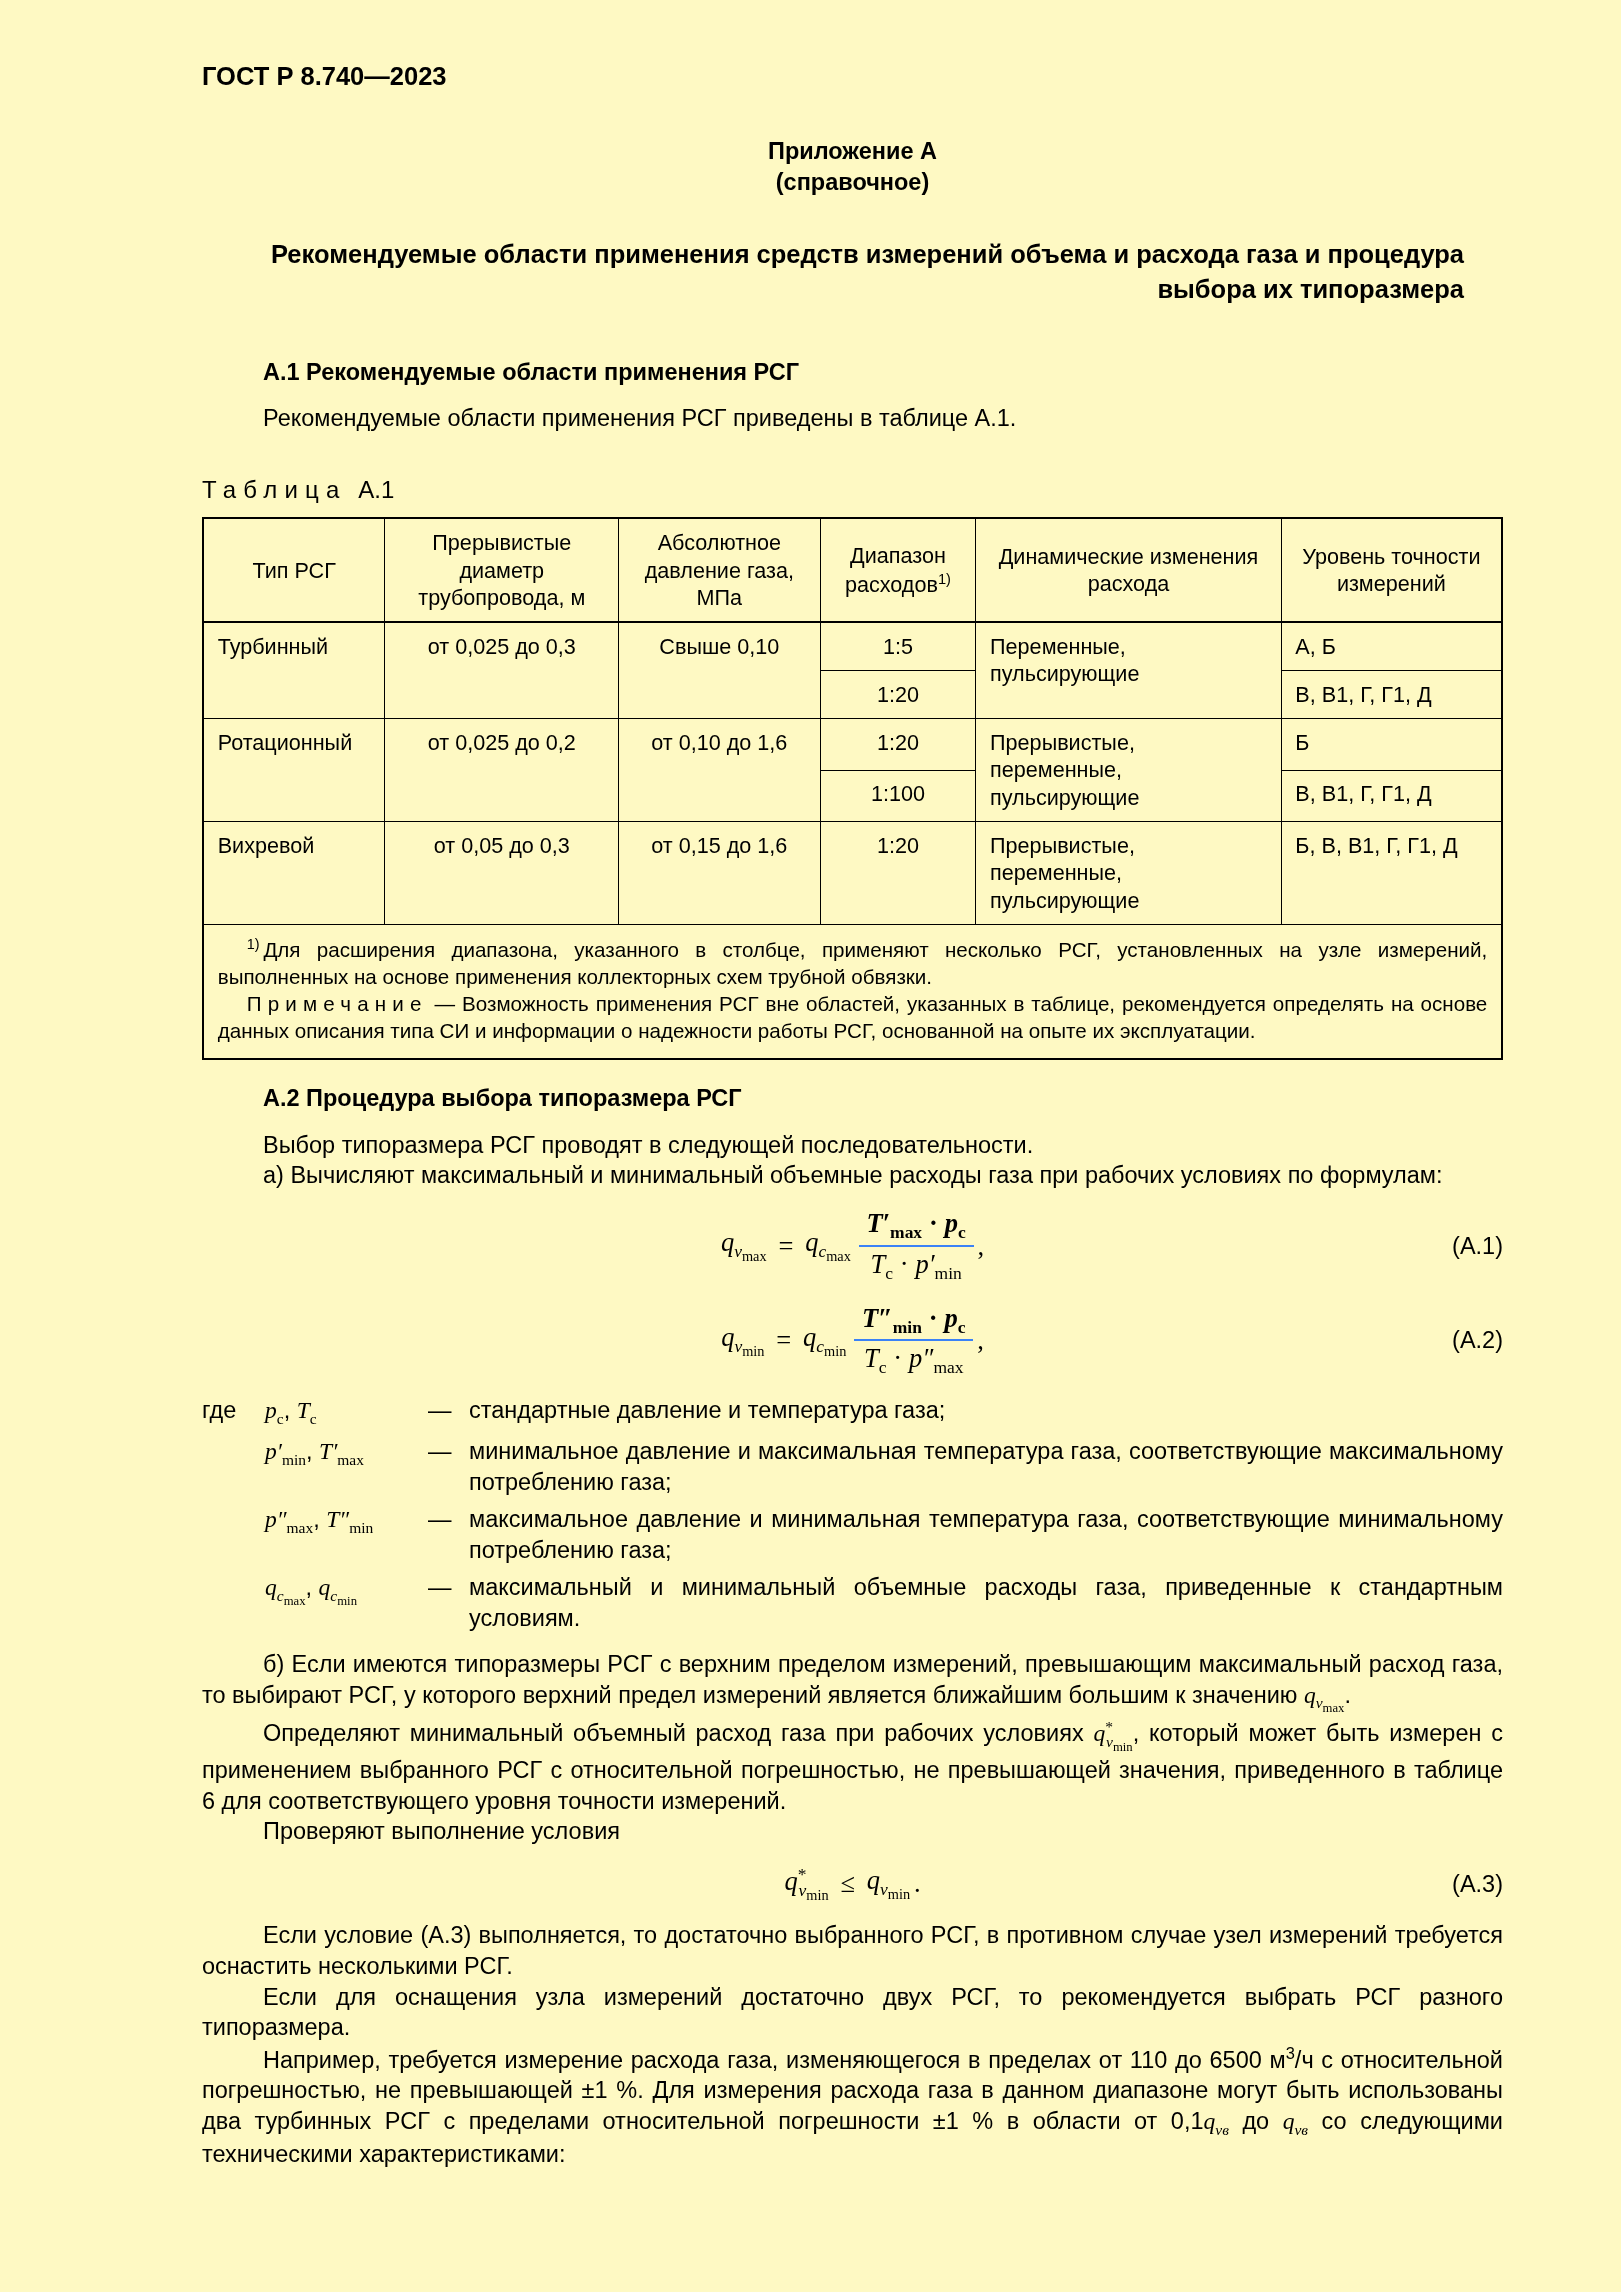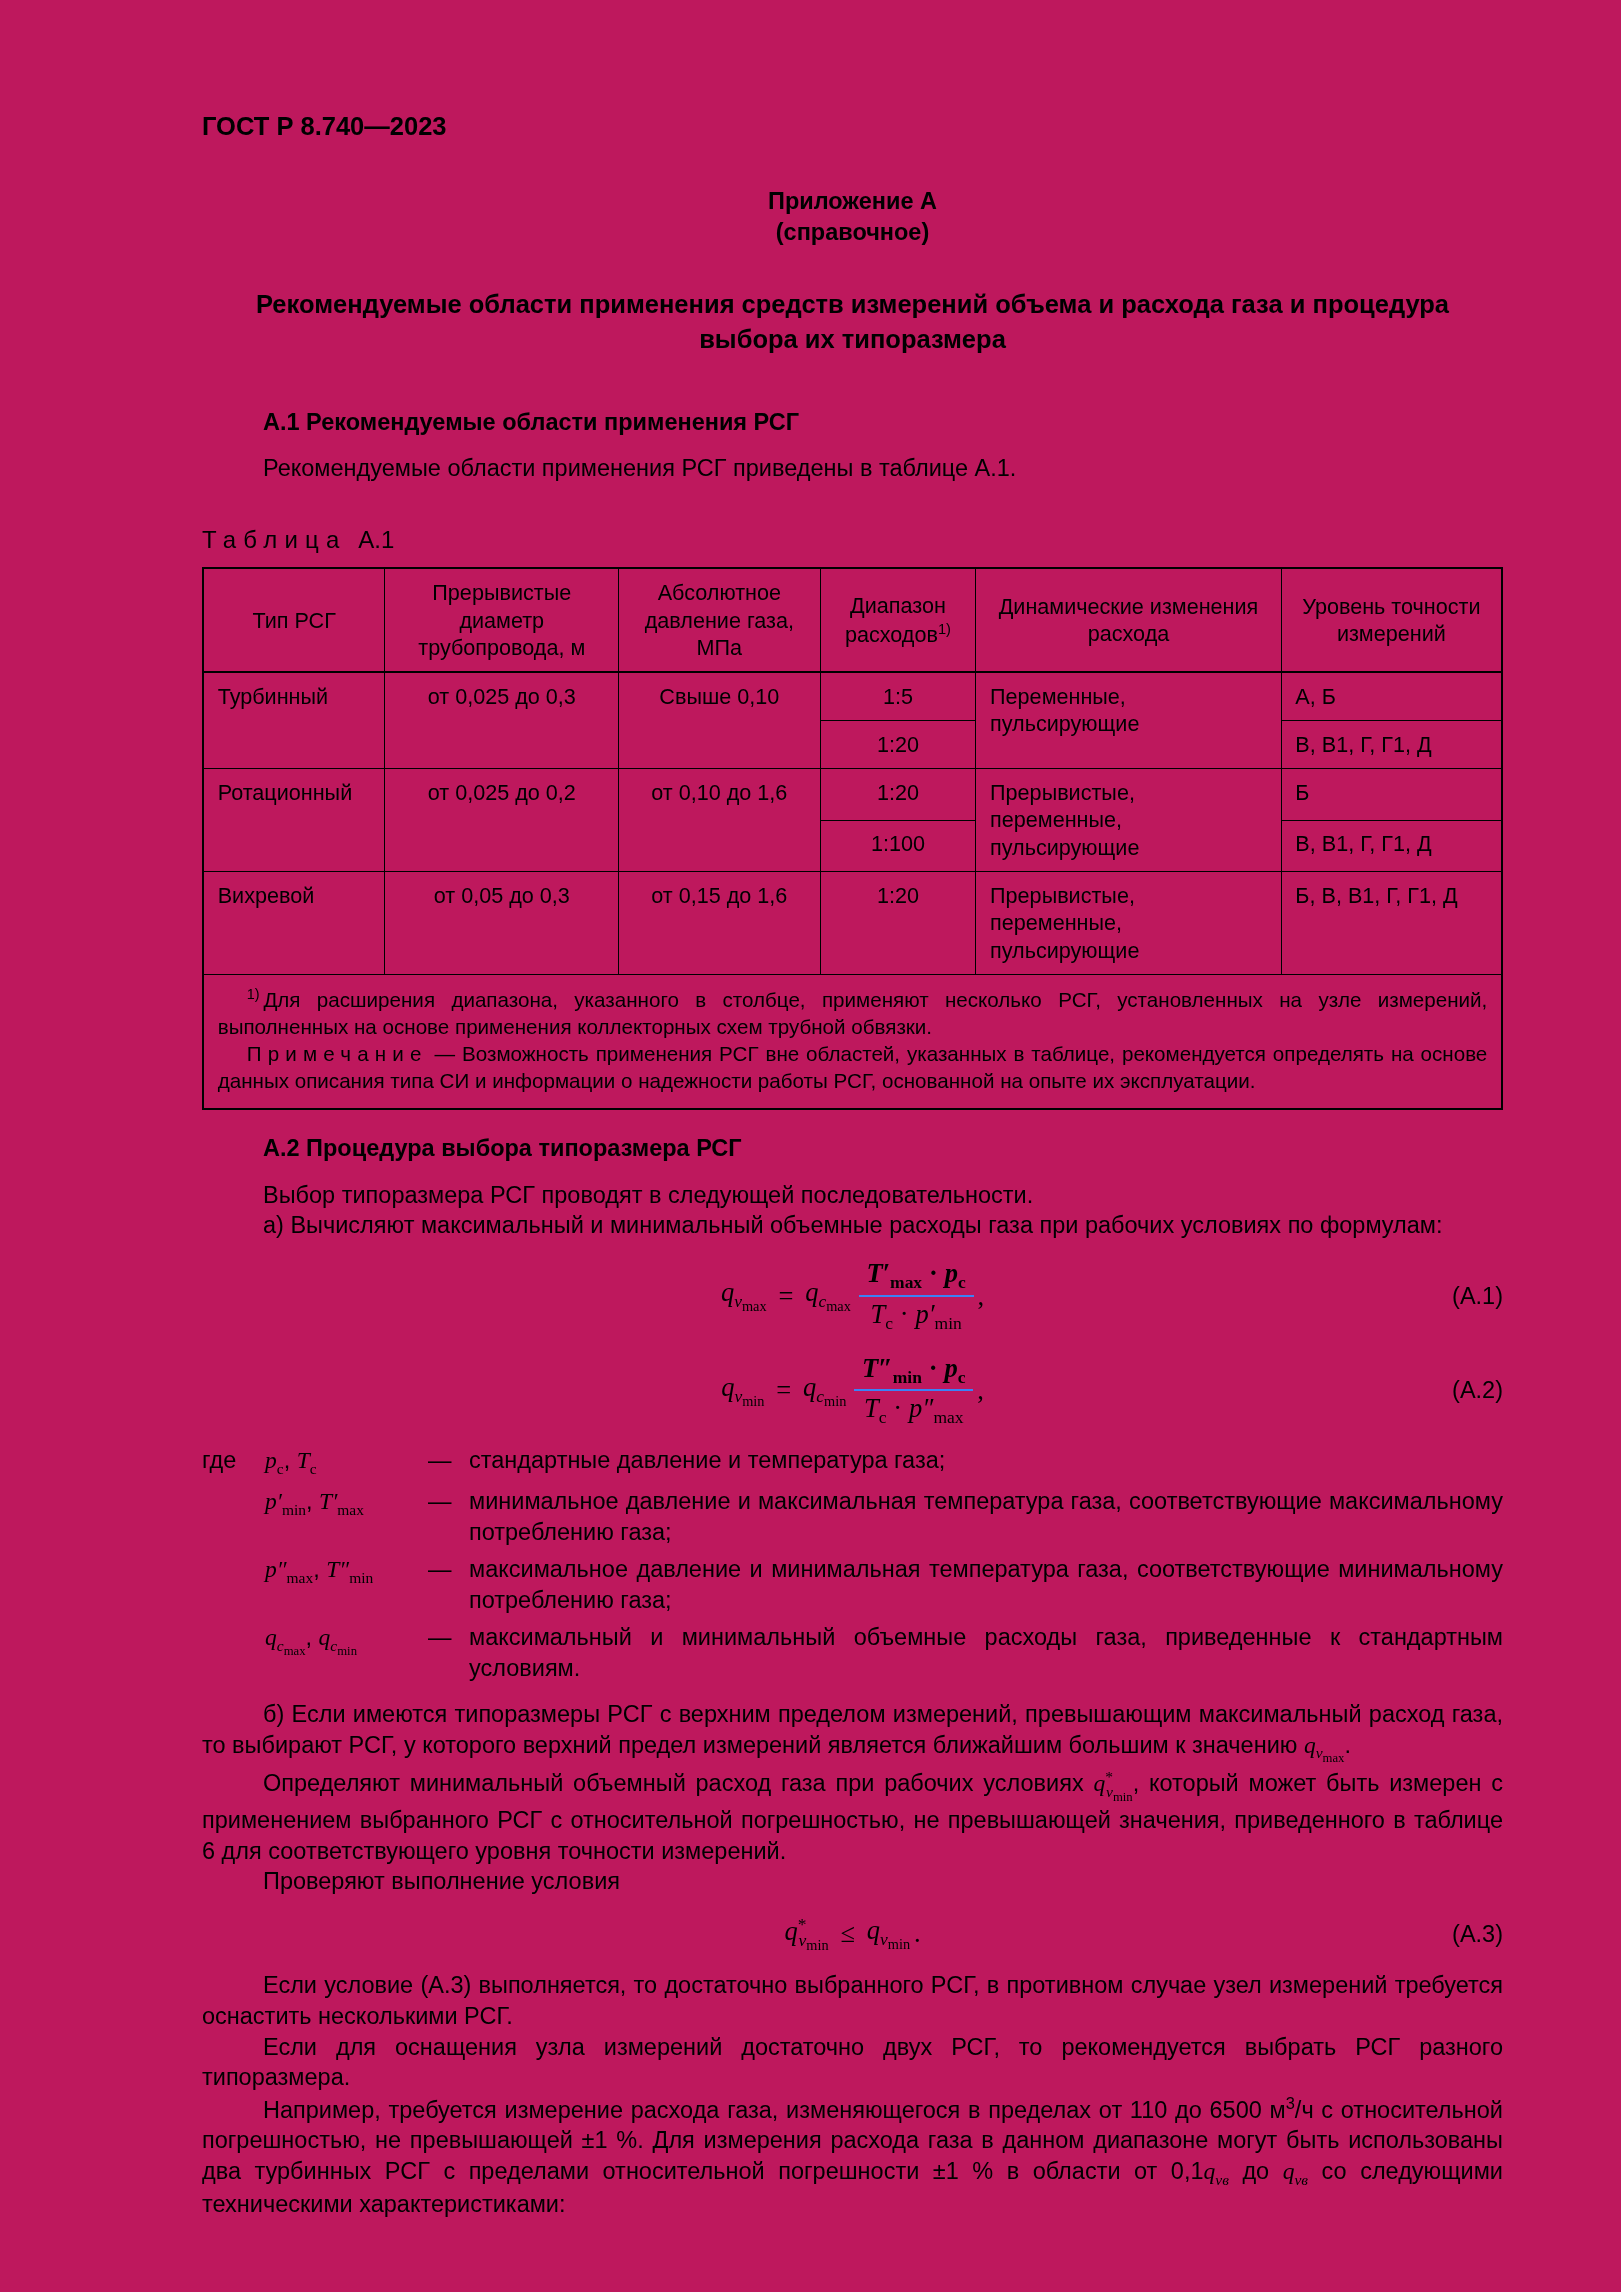--- a/index.html
+++ b/index.html
@@ -2,31 +2,31 @@
 <html><head>
 <meta charset="utf-8">
 <style>
   * { box-sizing: border-box; }
   html, body { margin: 0; padding: 0; background: #ffffff; }
   .page {
     position: relative;
     width: 1621px;
     height: 2293px;
     margin: 0 auto;
-    background: #be185d;
+    background: #fef9c3;
     color: #000;
     overflow: hidden;
     font-family: "Liberation Sans", "DejaVu Sans", sans-serif;
     font-size: 23.5px;
     line-height: 1.3;
-    padding: 110px 118px 0 202px;
+    padding: 60px 118px 0 202px;
   }
   .doc-header { font-weight: 700; font-size: 25.5px; margin: 0 0 43px 0; }
   .appendix { text-align: center; font-weight: 700; line-height: 1.32; margin: 0 0 39px 0; }
-  .main-heading { text-align: center; font-weight: 700; font-size: 25.5px; line-height: 1.38; margin: 0 0 49px 0; padding: 0 39px; }
+  .main-heading { text-align: right; font-weight: 700; font-size: 25.5px; line-height: 1.38; margin: 0 0 49px 0; padding: 0 39px; }
   .sec-title { font-weight: 700; text-indent: 61px; margin: 5.9px 0 15.7px 0; }
   p.body { margin: 0; text-indent: 61px; text-align: justify; }
   .table-caption { margin: 41px 0 11.8px 0; font-size: 24px; }
   .spaced { letter-spacing: 0.3em; }
   .cap-num { margin-left: 11.8px; }
 
   table.gost { width: 100%; border-collapse: collapse; border: 2px solid #000; font-size: 21.6px; line-height: 1.27; margin-bottom: 23.5px; }
   .gost th, .gost td { border: 1px solid #000; }
   .gost th { font-weight: 400; text-align: center; vertical-align: middle; padding: 9.8px 7.8px; }
   .gost thead th { border-bottom: 2.9px solid #000; }

